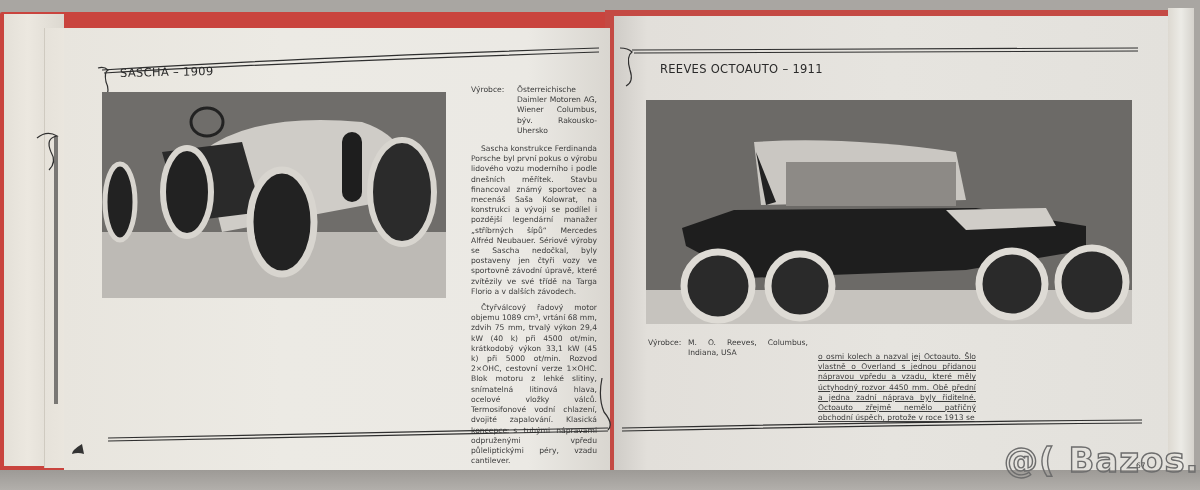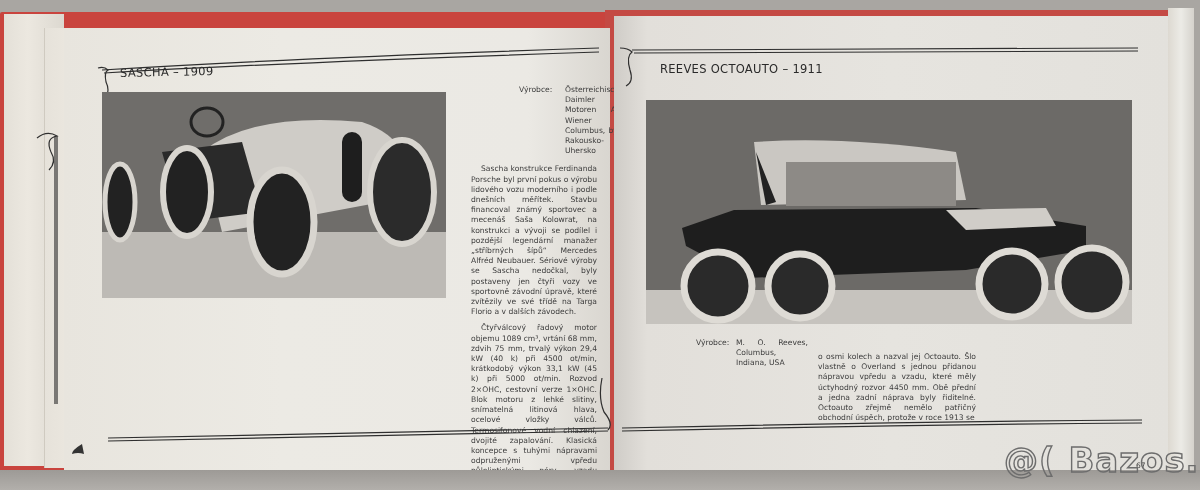--- a/index.html
+++ b/index.html
@@ -12,21 +12,21 @@
   .page-back-left{left:44px;top:28px;width:40px;height:440px;background:linear-gradient(90deg,#e6e2da,#eeeae2);border-left:1px solid #cfcac0;}
   .page-left{left:64px;top:28px;width:546px;height:454px;background:linear-gradient(90deg,#e8e5de 0%,#eceae4 40%,#ebe9e4 85%,#d9d6d0 100%);}
   .page-right{left:614px;top:16px;width:556px;height:462px;background:linear-gradient(90deg,#cfccc7 0%,#e2dfda 6%,#e6e4df 50%,#e3e1dc 100%);}
   .right-edge{left:1168px;top:8px;width:26px;height:470px;background:linear-gradient(90deg,#ddd9d1,#ecebe6,#d5d2cc);}
   .bottom-shadow{left:0;top:470px;width:1200px;height:20px;background:linear-gradient(180deg,#9d9a96,#b2afab);}
   .title{font-size:11.5px;color:#2a2a2a;letter-spacing:0.3px;white-space:nowrap;}
   .photo{background:#6e6c69;overflow:hidden;}
   .text{font-size:7.6px;line-height:10.2px;color:#3c3c3c;text-align:justify;}
   .text p{margin:0 0 6px 0;text-indent:10px;}
   .maker{display:flex;}
-  .maker .lbl{width:46px;flex:none;margin-left:48px;}
+  .maker .lbl{width:46px;flex:none;}
   .pnum{font-size:7.5px;color:#333;margin-top:32px;}
   .watermark{font-family:"DejaVu Sans",sans-serif;font-size:34px;font-weight:bold;color:transparent;-webkit-text-stroke:1.4px #6d6d6d;letter-spacing:1px;white-space:nowrap;}
   .flourish{stroke:#2f2f2f;fill:none;stroke-width:1.2;}
 </style>
 </head>
 <body>
 
 <div class="abs cover-left"></div>
 <div class="abs cover-right"></div>
 <div class="abs pages-stack-left"></div>
@@ -107,21 +107,21 @@
     </svg>
   </div>
 
   <div class="abs text" style="left:34px;top:322px;width:160px;">
     <div class="maker">
       <span class="lbl" style="width:40px;">Výrobce:</span>
       <span>M. O. Reeves, Columbus, Indiana, USA</span>
     </div>
   </div>
   <div class="abs text" style="left:204px;top:336px;width:158px;">
-    <p style="text-indent:0;">o osmi kolech a nazval jej Octoauto. Šlo vlastně o Overland s jednou přidanou nápravou vpředu a vzadu, které měly úctyhodný rozvor 4450 mm. Obě přední a jedna zadní náprava byly řiditelné. Octoauto zřejmě nemělo patřičný obchodní úspěch, protože v roce 1913 se</p>
+    <p style="text-indent:0;text-decoration:underline;">o osmi kolech a nazval jej Octoauto. Šlo vlastně o Overland s jednou přidanou nápravou vpředu a vzadu, které měly úctyhodný rozvor 4450 mm. Obě přední a jedna zadní náprava byly řiditelné. Octoauto zřejmě nemělo patřičný obchodní úspěch, protože v roce 1913 se</p>
   </div>
 
   <svg class="abs" style="left:0;top:400px;" width="540" height="20">
     <path class="flourish" d="M8 12 Q270 6 528 4" stroke-width="1"></path>
     <path class="flourish" d="M8 15 Q270 9 528 7" stroke-width="0.7"></path>
   </svg>
   <div class="abs pnum" style="left:522px;top:413px;">67</div>
 </div>
 
 <div class="abs right-edge"></div>

